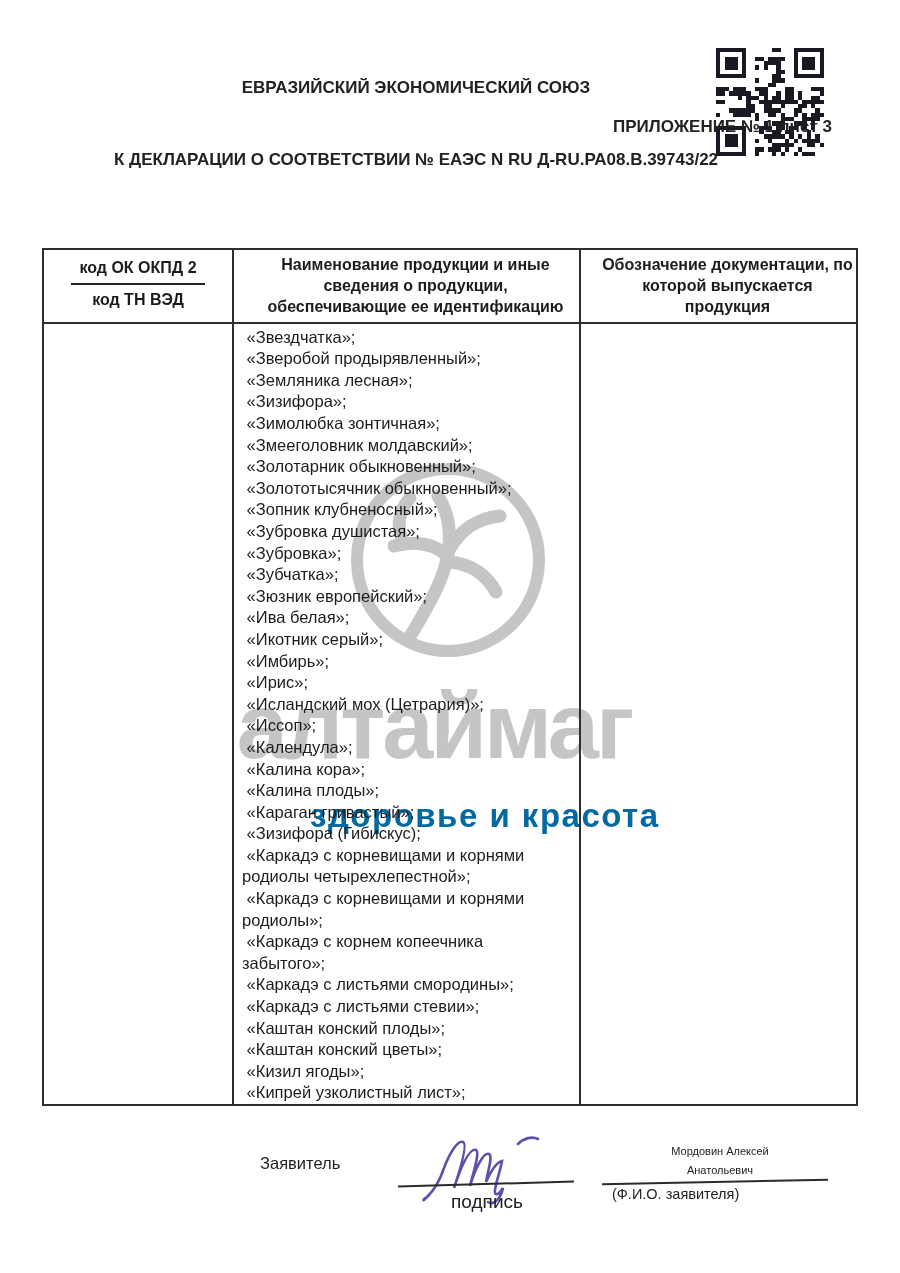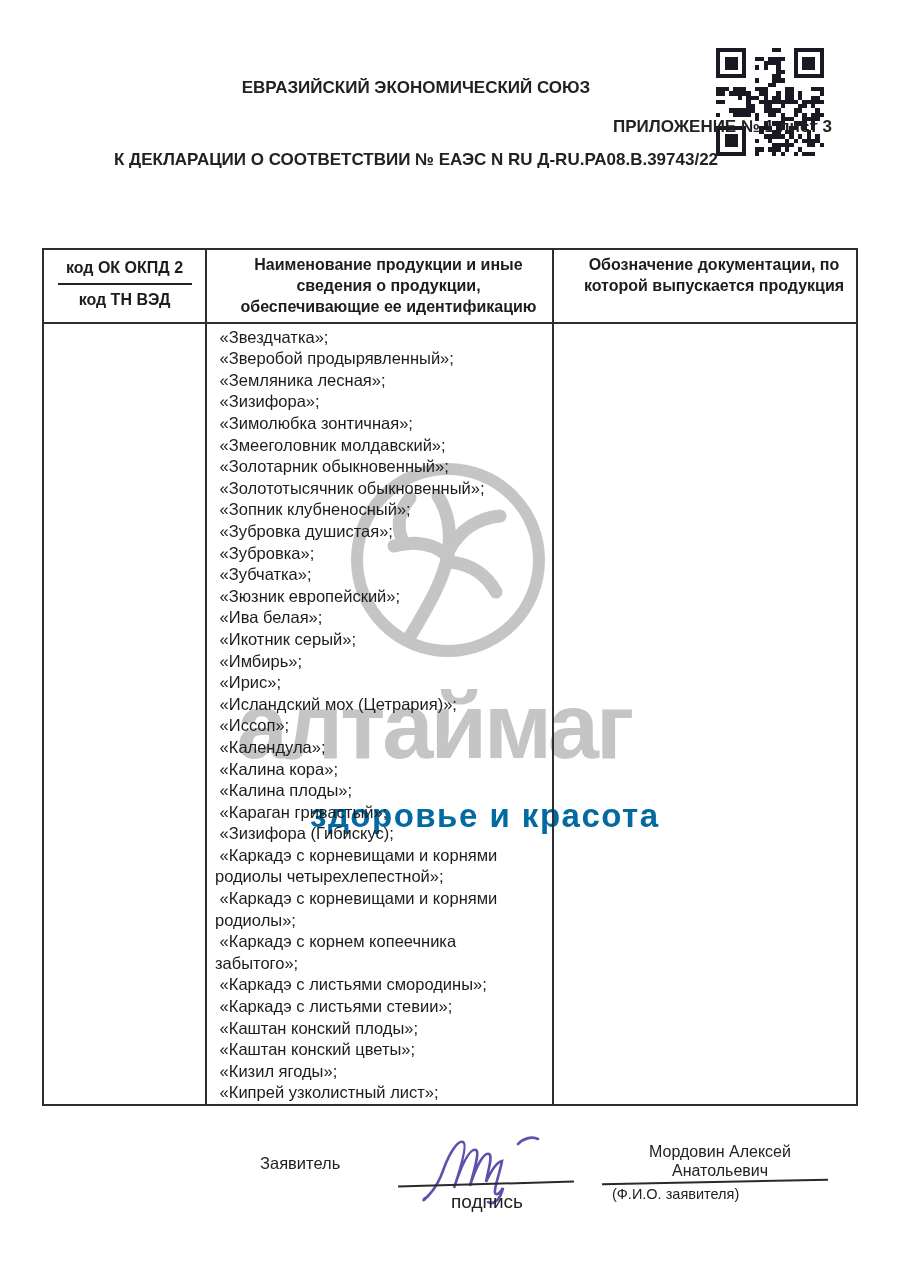--- a/index.html
+++ b/index.html
@@ -36,37 +36,37 @@
   .qr { position:absolute; left:716px; top:47px; width:108px; height:110px; z-index:2; }
 
   
   .doc-table {
     position:absolute; left:42px; top:248px; width:816px; height:858px;
     border:2px solid #2e2e2e; z-index:2; display:flex; flex-direction:column;
     background:transparent;
   }
   .t-head { display:flex; height:74px; border-bottom:2px solid #2e2e2e; font-weight:bold; font-size:16px; }
   .t-body { display:flex; flex:1; }
-  .col-1 { width:163px; border-right:2px solid #2e2e2e; }
+  .col-1 { width:190px; border-right:2px solid #2e2e2e; }
   .col-2 { width:347px; border-right:2px solid #2e2e2e; }
   .col-3 { flex:1; }
   .t-head .cell { text-align:center; line-height:21px; padding-top:4px; }
   .t-head .col-1 { padding-top:7px; }
   .code-sep { display:block; width:134px; border-top:2px solid #222; margin:5px auto 4px auto; }
   .t-body .col-2 { padding:3px 4px 0 8px; }
   .product-line { font-size:16.5px; line-height:21.6px; white-space:pre-wrap; color:#1c1c1c; }
   .hdr-line { display:block;margin-left:18px; }
 
   
   .foot { position:absolute; z-index:3; }
   .applicant { left:260px; top:1154px; font-size:16.5px; color:#222; }
   .sig-svg { left:414px; top:1124px; }
   .sig-line { left:398px; top:1183px; width:176px; border-top:2px solid #2a2a2a; transform:rotate(-1.6deg); }
   .sig-caption { left:400px; top:1191px; width:174px; text-align:center; font-size:19px; color:#222; }
-  .fio-block { left:612px; top:1142px; width:216px; text-align:center; font-size:16px; line-height:19px; color:#222; }
+  .fio-block { left:612px; top:1142px; width:216px; text-align:center; font-size:11px; line-height:19px; color:#222; }
   .fio-line { left:602px; top:1181px; width:226px; border-top:2px solid #2a2a2a; transform:rotate(-1.1deg); }
   .fio-caption { left:612px; top:1186px; width:216px; text-align:left; font-size:14.5px; color:#222; }
 </style>
 </head>
 <body>
 
 <div class="page">
 
   <svg class="wm wm-logo" width="200" height="204" viewBox="0 0 200 204" fill="none">
     <circle cx="100" cy="102" r="91" stroke="#c5c5c5" stroke-width="12"></circle>

